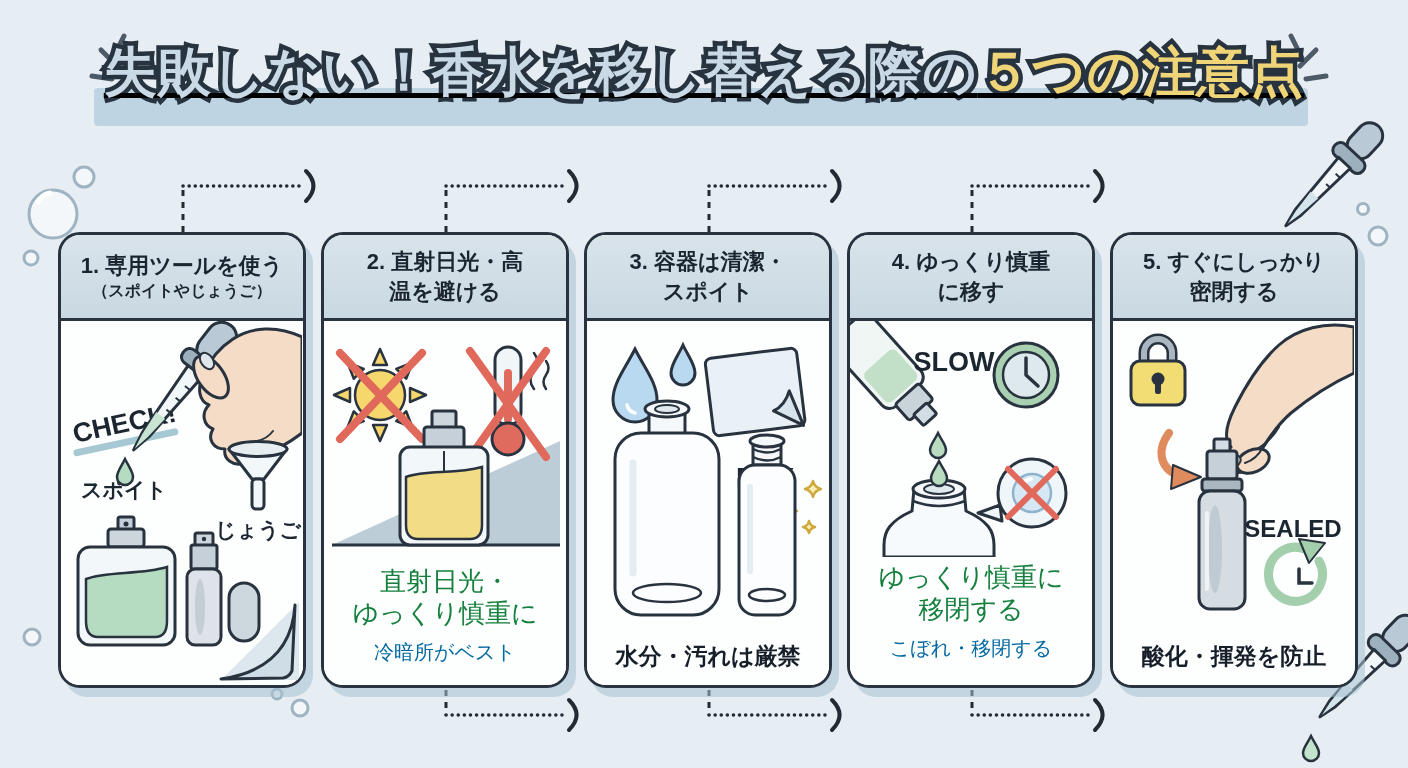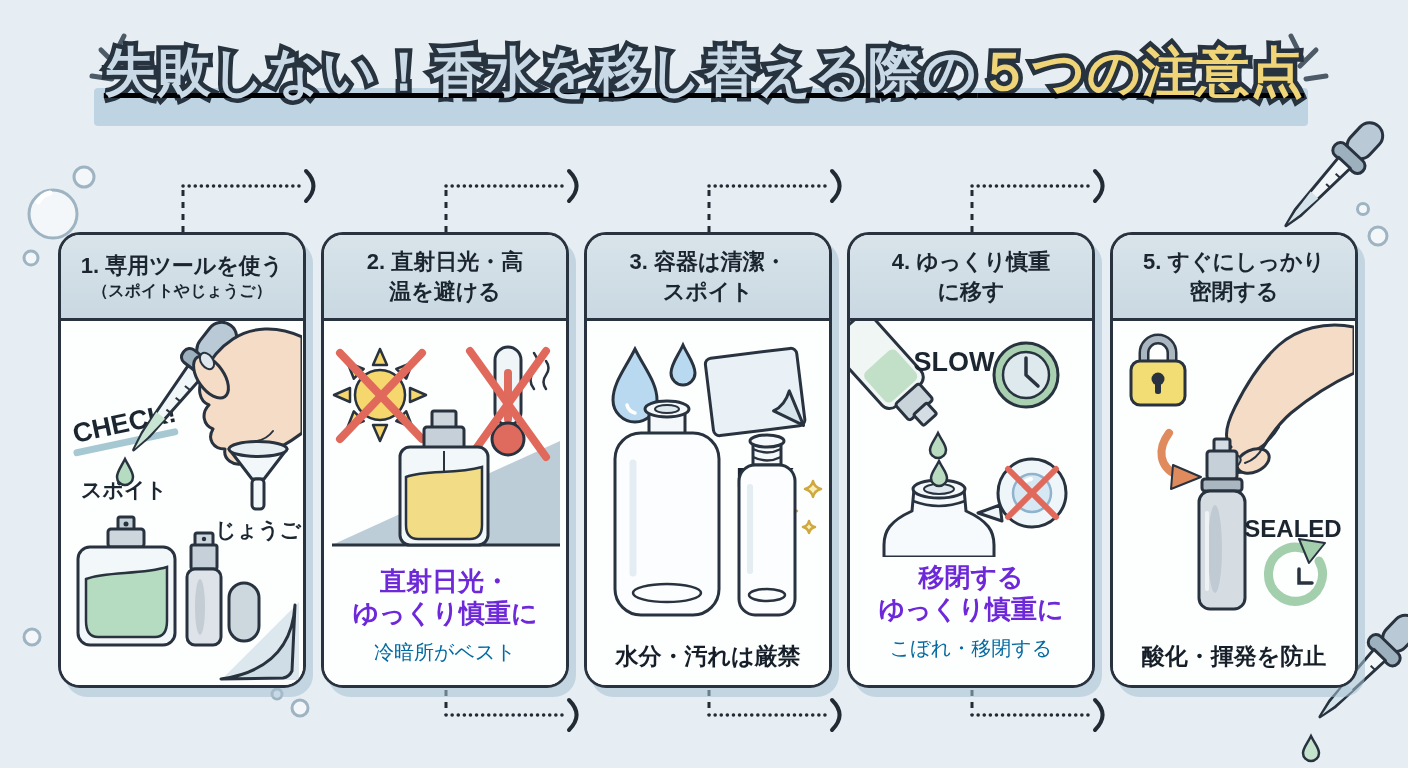--- a/index.html
+++ b/index.html
@@ -28,22 +28,22 @@
           border-radius:22px; box-shadow:7px 9px 0 rgba(166,193,210,.55); overflow:hidden;
           display:flex; flex-direction:column; }
   .card-header { height:86px; flex:0 0 86px; background:linear-gradient(#d9e4ea,#c9d8e2);
                  border-bottom:3px solid #28333f; border-radius:17px 17px 0 0;
                  display:flex; flex-direction:column; justify-content:center; align-items:center;
                  text-align:center; color:#1b2530; font-weight:700; font-size:22px; line-height:1.32; }
   .card-header .h2small { font-size:16px; }
   .card-body { position:relative; flex:1; background:#fdfefe; }
   .card-body svg.illus { position:absolute; left:0; top:0; }
 
-  .cap-bold { position:absolute; left:4px; right:4px; text-align:center; font-weight:700;
-              font-size:26px; line-height:1.24; color:#6d28d9; }
+  .cap-bold { position:absolute; left:4px; right:4px; text-align:center; font-weight:400;
+              font-size:26px; line-height:1.24; color:#15803d; }
   .cap-sub  { position:absolute; left:4px; right:4px; text-align:center; font-weight:500;
               font-size:20px; color:#0369a1; }
   .cap-one  { position:absolute; left:4px; right:4px; text-align:center; font-weight:600;
               font-size:23px; color:#161f29; }
 
   
   .arrows-top, .arrows-bottom { position:absolute; left:0; z-index:2; }
   .arrows-top { top:148px; }
   .arrows-bottom { top:688px; }
 
@@ -360,22 +360,22 @@
             <circle cx="182" cy="172" r="34" fill="#eff6fa" stroke="#28333f" stroke-width="3"></circle>
             <circle cx="182" cy="172" r="19" fill="#d6e8f4" stroke="#8fb3cc" stroke-width="2.5"></circle>
             <path d="M172,164 a13,13 0 0 1 9,-6" fill="none" stroke="#ffffff" stroke-width="4" stroke-linecap="round"></path>
             <g stroke="#e0695b" stroke-width="6" stroke-linecap="round">
               <line x1="158" y1="148" x2="206" y2="196"></line>
                 <line x1="206" y1="148" x2="158" y2="196"></line>
             </g>
           </g>
         </svg>
         <div class="cap-bold" style="top:240px">
+          <div>ゆっくり慎重に</div>
           <div>移閉する</div>
-          <div>ゆっくり慎重に</div>
         </div>
         <div class="cap-sub" style="top:314px">こぼれ・移閉する</div>
       </div>
     </div>
 
     <div class="card">
       <div class="card-header">
         <div>5. すぐにしっかり</div>
         <div>密閉する</div>
       </div>

